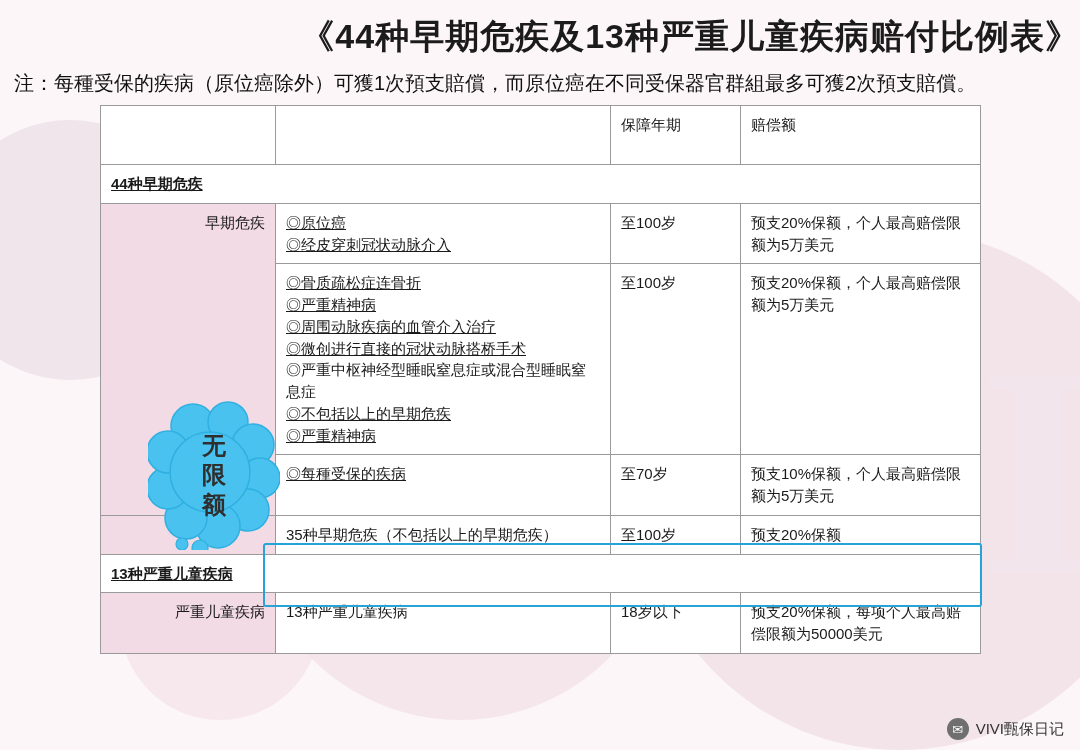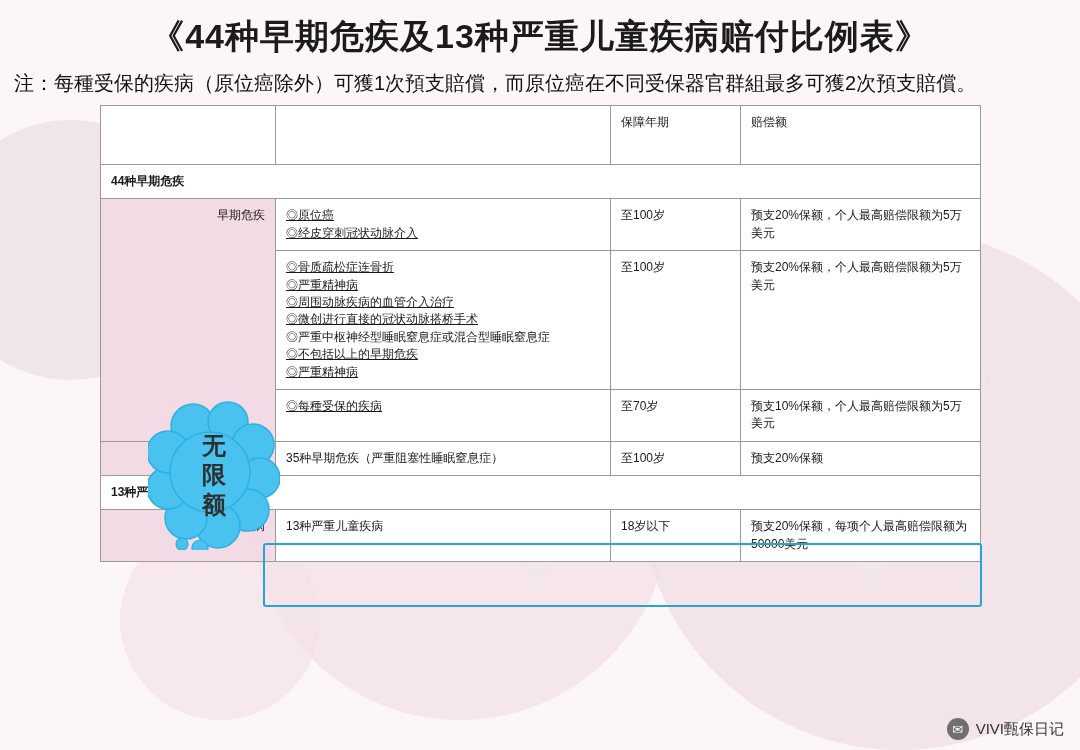--- a/index.html
+++ b/index.html
@@ -47,21 +47,21 @@
   .page {
     position: relative;
     z-index: 2;
     width: 1080px;
     height: 750px;
     box-sizing: border-box;
   }
 
   
   .title {
-    text-align: center;
+    text-align: right;
     font-size: 34px;
     font-weight: bold;
     color: #1b1b1b;
     letter-spacing: 1px;
     padding-top: 14px;
     font-family: "Liberation Sans", sans-serif;
   }
   .note {
     font-size: 20px;
     color: #111;
@@ -78,21 +78,21 @@
   table.main {
     border-collapse: collapse;
     width: 880px;
     background: #fff;
     table-layout: fixed;
   }
   table.main td, table.main th {
     border: 1px solid #9a9a9a;
     vertical-align: top;
     padding: 8px 10px;
-    font-size: 12px;
+    font-size: 15px;
     color: #1a1a1a;
     line-height: 1.45;
     background: #ffffff;
   }
   col.c1 { width: 175px; }
   col.c2 { width: 335px; }
   col.c3 { width: 130px; }
   col.c4 { width: 240px; }
   .hdr-cell {
     font-size: 17px;
@@ -100,20 +100,21 @@
     vertical-align: middle;
     height: 42px;
     text-align: left;
   }
   .section-row td {
     background: #eec6d9;
     font-size: 19px;
     font-weight: bold;
     color: #1a1a1a;
     padding: 7px 14px;
+    text-decoration: underline;
   }
   .cat-cell {
     background: #f3dbe6 !important;
     vertical-align: middle;
     font-size: 17px;
     text-align: right;
     padding-left: 14px;
   }
   .mid { vertical-align: middle; margin-top: 39px; }
   .list-line { white-space: nowrap; text-decoration: underline; }
@@ -244,21 +245,21 @@
           <td>
             <div class="list-line">◎每種受保的疾病</div>
           </td>
           <td>至70岁</td>
           <td>预支10%保额，个人最高赔偿限额为5万美元</td>
         </tr>
 
         <tr class="row-35">
           <td class="cat-cell"></td>
           <td>
-            <div>35种早期危疾（严重阻塞性睡眠窒息症）</div>
+            <div>35种早期危疾（不包括以上的早期危疾）</div>
           </td>
           <td>至100岁</td>
           <td>预支20%保额</td>
         </tr>
 
         <tr class="section-row">
           <td colspan="4">13种严重儿童疾病</td>
         </tr>
 
         <tr>

